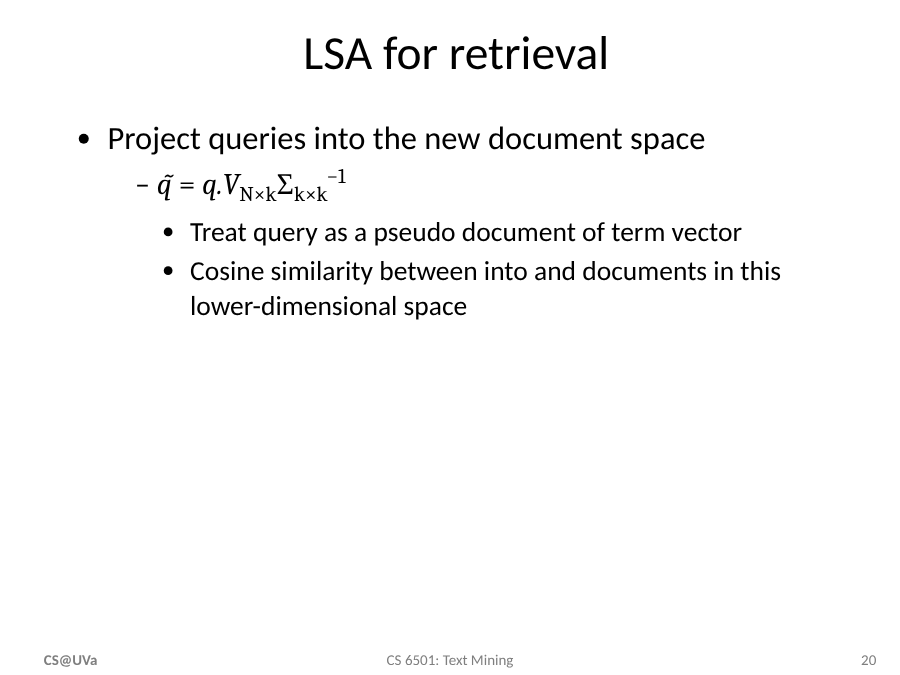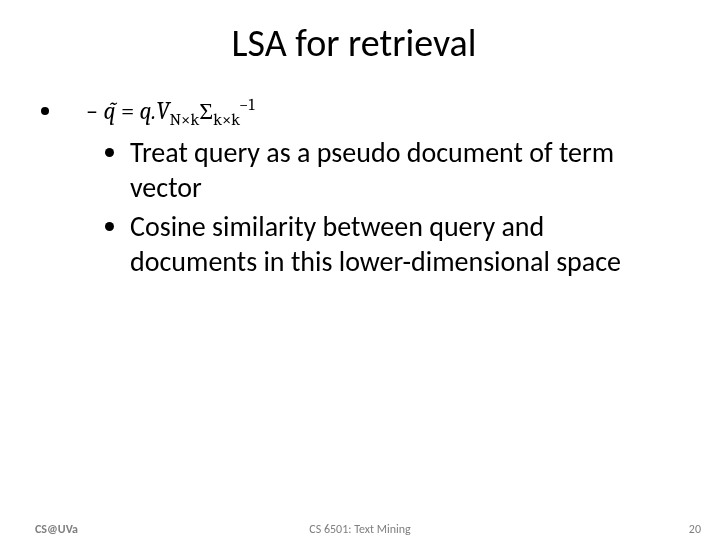--- a/index.html
+++ b/index.html
@@ -1,50 +1,51 @@
 <!DOCTYPE html>
 <html><head>
 <meta charset="utf-8">
 <style>
   * { margin: 0; padding: 0; box-sizing: border-box; }
   html, body { width: 720px; height: 540px; font-family: Calibri, Arial, sans-serif; background: #fff; color: #000; }
-  .slide { width: 720px; height: 540px; position: relative; padding: 20px 50px 40px 38px; }
+  .slide { width: 720px; height: 540px; position: relative; padding: 20px 50px 40px 60px; }
   .title { font-size: 38px; font-weight: 400; text-align: center; margin-bottom: 28px; }
   .level1 { font-size: 26px; list-style: disc; margin-left: 26px; margin-bottom: 10px; }
   .level1 > li { margin-bottom: 6px; }
   .level2 { font-size: 24px; list-style: none; margin-left: 22px; margin-top: 6px; }
   .level2 > li::before { content: "– "; }
-  .level3 { font-size: 28px; list-style: disc; margin-left: 44px; margin-top: 6px; }
+  .level3 { font-size: 22px; list-style: disc; margin-left: 44px; margin-top: 6px; }
   .level3 > li { margin-bottom: 4px; line-height: 1.25; }
   .formula { font-family: Cambria, Georgia, serif; font-style: italic; }
   .formula .sub { font-size: 0.7em; vertical-align: sub; font-style: normal; }
   .formula .sup { font-size: 0.7em; vertical-align: super; font-style: normal; position: relative; left: -1px; }
   .formula .nonit { font-style: normal; }
   .footer { position: absolute; bottom: 18px; left: 0; width: 720px; font-size: 12px; color: #7f7f7f; font-family: Calibri, Arial, sans-serif; }
   .footer-left { position: absolute; left: 35px; font-weight: bold; }
   .footer-center { position: absolute; width: 100%; text-align: center; }
   .footer-right { position: absolute; right: 19px; }
 </style>
 </head>
 <body>
 
 <div class="slide">
 
   <h1 class="title">LSA for retrieval</h1>
 
   <ul class="level1">
     <li>
+      <span>Project queries into the new document space</span>
       <ul class="level2">
         <li>
           <span class="formula">
             <span>q̃</span><span class="nonit"> = </span><span>q.</span><span>V</span><span class="sub">N×k</span><span class="nonit">Σ</span><span class="sub">k×k</span><span class="sup">−1</span>
           </span>
           <ul class="level3">
             <li>Treat query as a pseudo document of term vector</li>
-            <li>Cosine similarity between query and documents in this lower-dimensional space</li>
+            <li>Cosine similarity between into and documents in this lower-dimensional space</li>
           </ul>
         </li>
       </ul>
     </li>
   </ul>
 
   <div class="footer">
     <span class="footer-left">CS@UVa</span>
     <span class="footer-center">CS 6501: Text Mining</span>
     <span class="footer-right">20</span>

